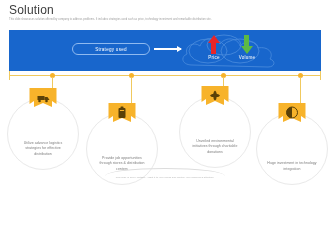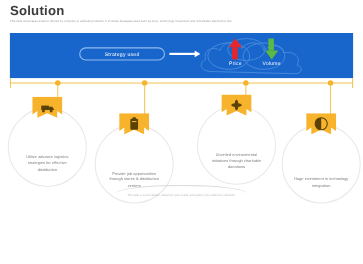--- a/index.html
+++ b/index.html
@@ -7,21 +7,21 @@
   body {
     font-family:"Liberation Sans", sans-serif;
     background:#ffffff;
     position:relative;
     overflow:hidden;
   }
 
   
   .slide-title {
     position:absolute; left:9px; top:3px;
-    font-size:12px; font-weight:700; color:#3c3c3c;
+    font-size:12px; font-weight:400; color:#3c3c3c;
     letter-spacing:.2px;
   }
   .slide-subtitle {
     position:absolute; left:9px; top:18px; width:300px;
     font-size:2.6px; line-height:1.5; color:#9a9a9a;
     letter-spacing:.05px;
   }
 
   
   .band {

